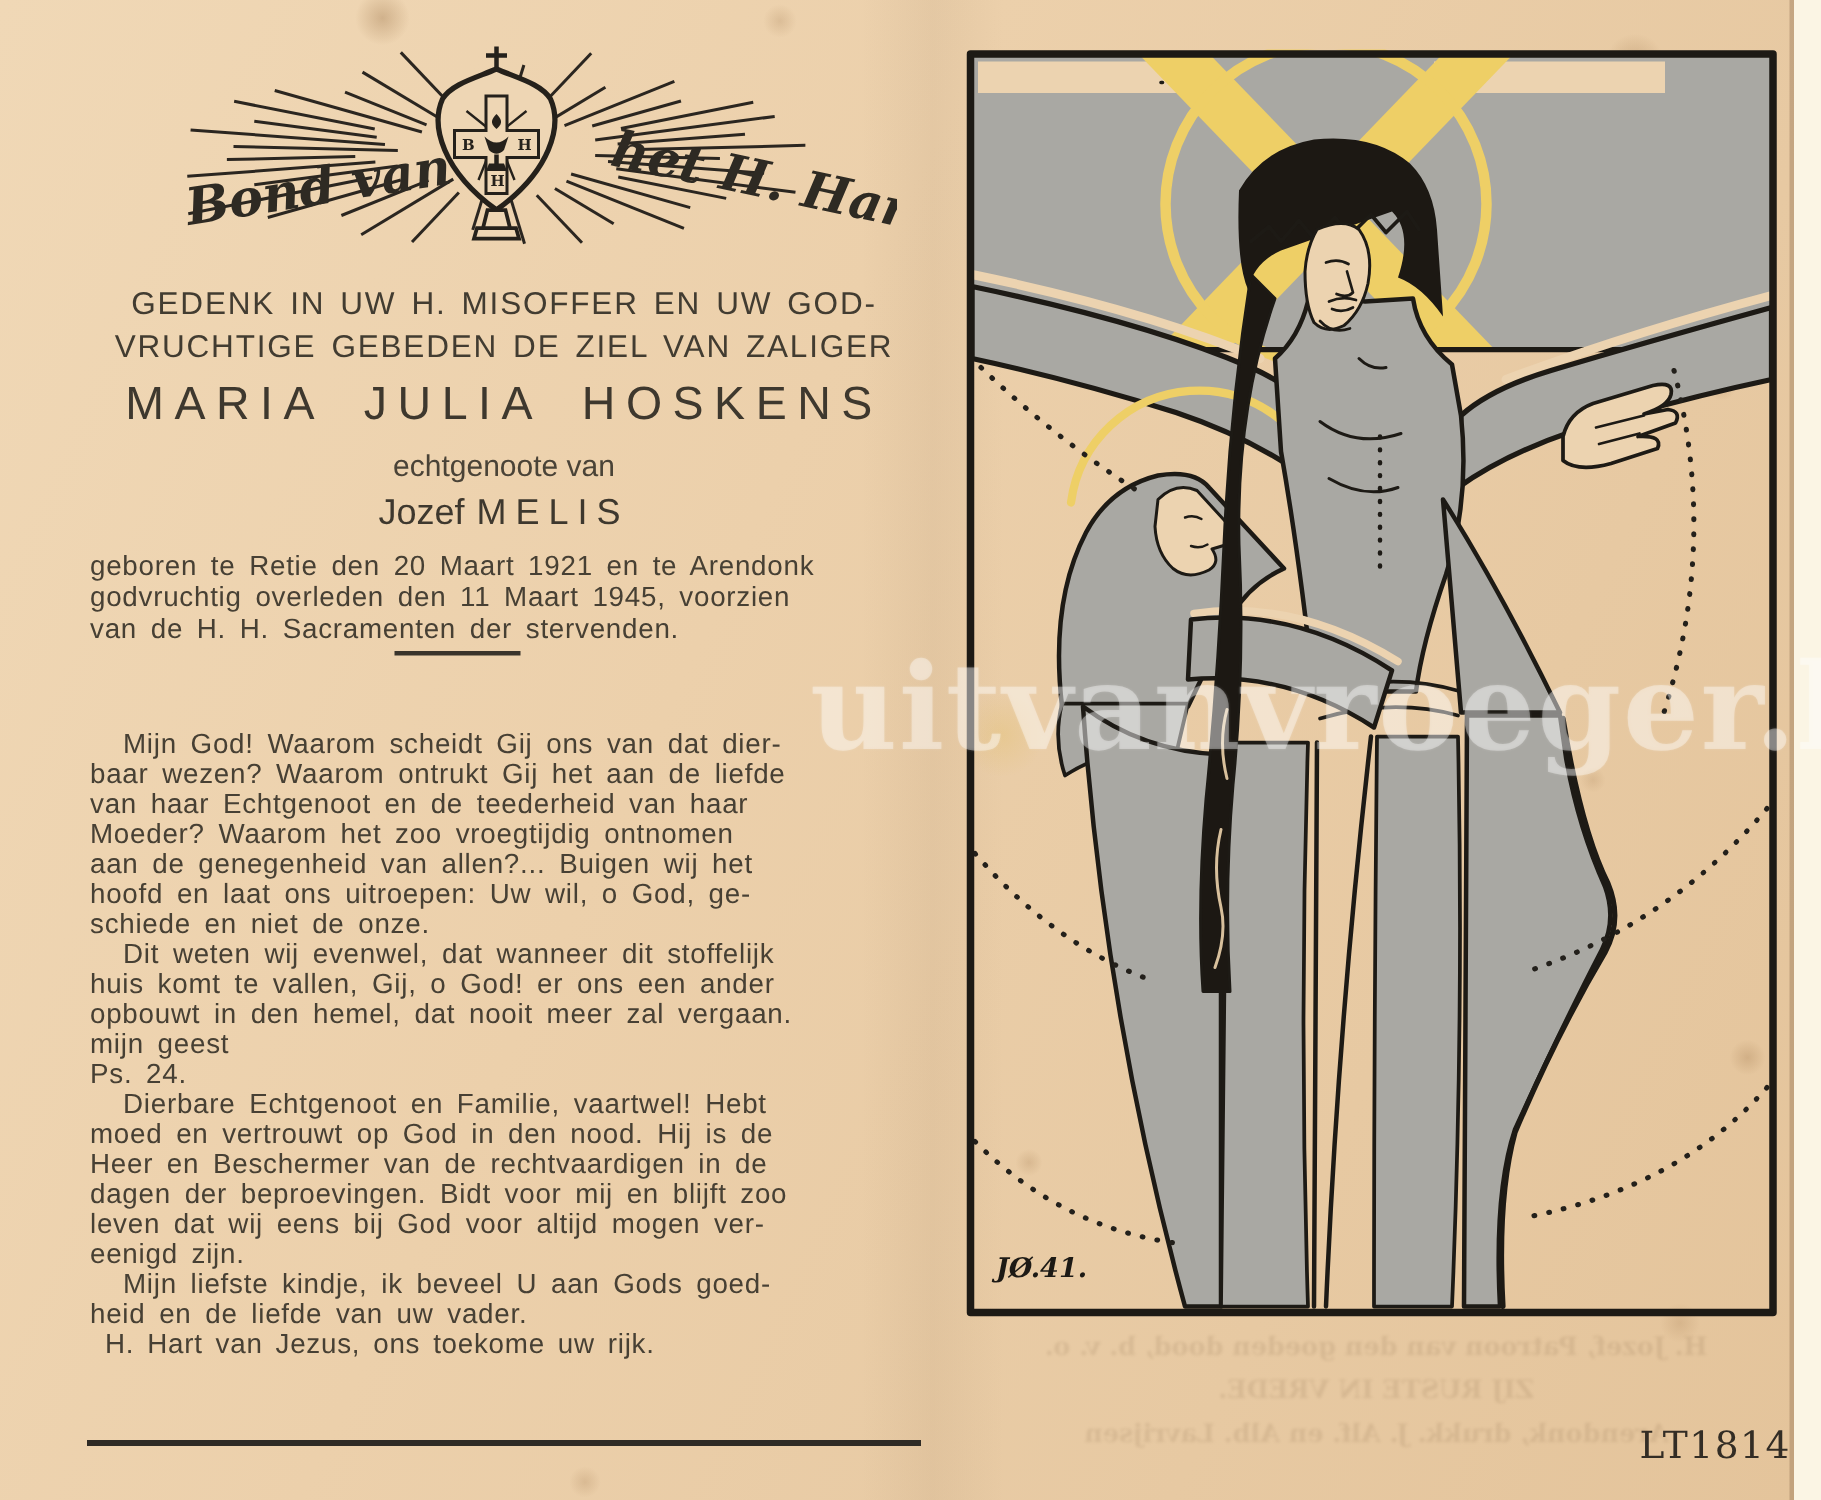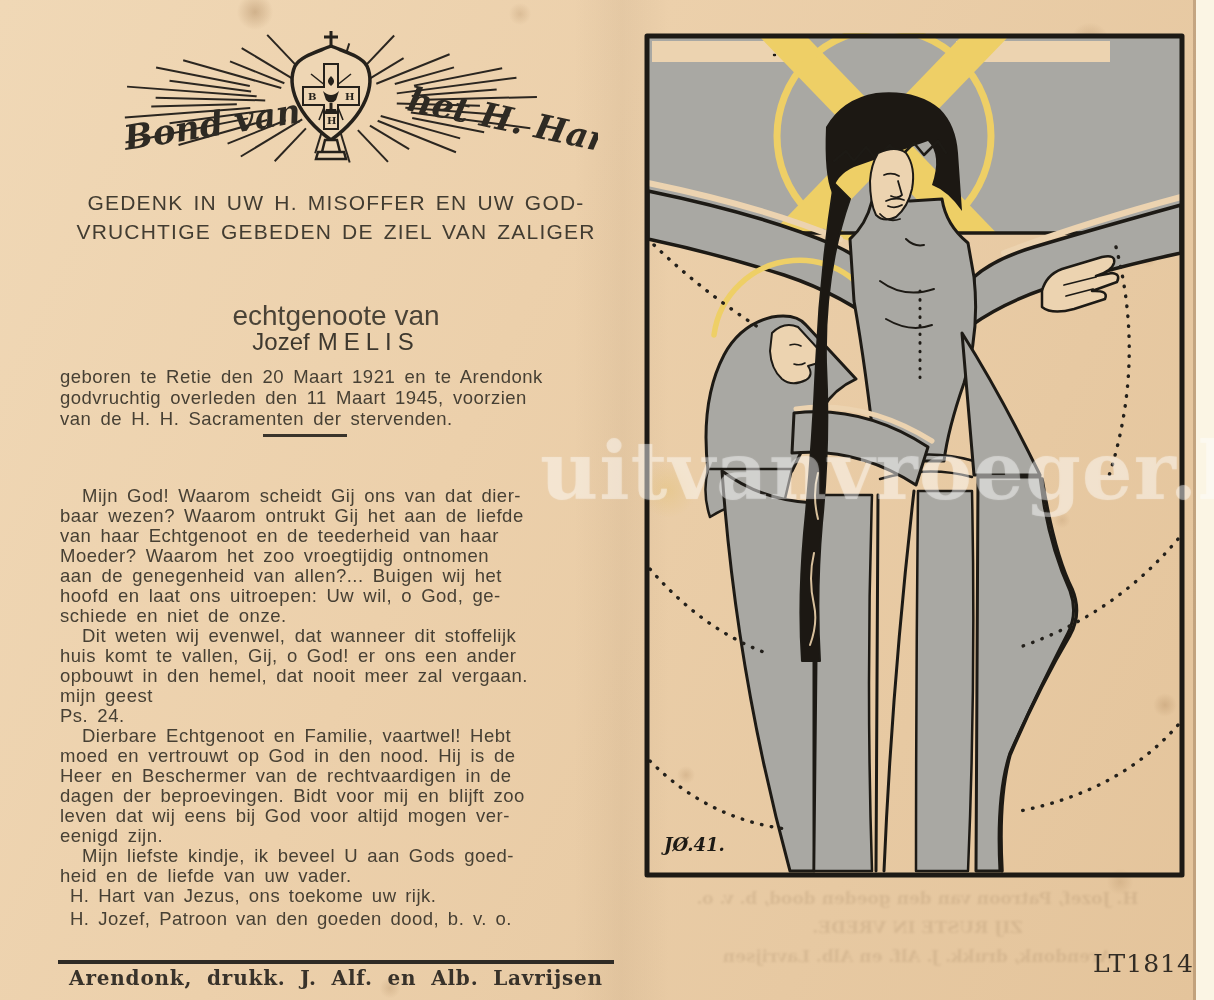--- a/index.html
+++ b/index.html
@@ -30,21 +30,21 @@
   .edge-strip{position:absolute;left:1196px;top:0;width:18px;height:1000px;background:#fbf5e4;}
   .edge-shadow{position:absolute;left:1193px;top:0;width:3px;height:1000px;background:rgba(90,60,30,.25);}
 
   
   .col{position:absolute;left:58px;top:0;width:556px;height:1000px;color:#474034;}
   .emblem{position:absolute;left:10px;top:22px;width:530px;height:158px;}
   .intro{position:absolute;left:0;top:188px;width:100%;text-align:center;
     font-size:21px;line-height:29px;letter-spacing:1.2px;word-spacing:3px;color:#423c31;white-space:pre-line;}
   .name{position:absolute;left:0;top:251px;width:100%;text-align:center;
     font-size:31px;letter-spacing:7px;word-spacing:12px;color:#3e382e;}
-  .relation{position:absolute;left:0;top:300px;width:100%;text-align:center;font-size:28px;color:#4a4337;}
+  .relation{position:absolute;left:0;top:300px;width:100%;text-align:center;font-size:20px;color:#4a4337;}
   .spouse{position:absolute;left:0;top:328px;width:100%;text-align:center;font-size:24px;color:#3e382e;}
   .spouse .last{letter-spacing:6px;margin-left:8px;text-align:right;}
   .vitals{position:absolute;left:2px;top:366px;width:540px;font-size:18.5px;line-height:21px;
     letter-spacing:.5px;word-spacing:3.5px;white-space:pre-line;}
   .divider{position:absolute;left:205px;top:434px;width:84px;height:3px;background:#3a342b;}
   .bodytext{position:absolute;left:2px;top:449px;width:545px;font-size:18.5px;line-height:20px;
     letter-spacing:.5px;word-spacing:3.5px;margin-top:37px;}
   .para{white-space:pre-line;text-indent:22px;margin:0;}
   .ps-row{display:flex;padding-right:6px;flex-direction:column;}
   .invocations{position:absolute;left:12px;top:884px;width:540px;font-size:18.5px;line-height:23px;
@@ -136,20 +136,21 @@
         <path d="M0,-20 C3,-17 5,-14 0,-10 C-5,-14 -3,-17 0,-20 Z"></path>
         <path d="M-8,-5 Q0,3 8,-5 L5,4 Q0,9 -5,4 Z"></path>
         <rect x="-1.5" y="7" width="3" height="7"></rect>
         <path d="M-7,18 H7 L5,13 H-5 Z"></path>
       </g>
     </g>
   </svg>
 
   <div class="intro">GEDENK IN UW H. MISOFFER EN UW GOD-
 VRUCHTIGE GEBEDEN DE ZIEL VAN ZALIGER</div>
+  <div class="name">MARIA JULIA HOSKENS</div>
   <div class="relation">echtgenoote van</div>
   <div class="spouse"><span>Jozef</span><span class="last">MELIS</span></div>
   <div class="vitals">geboren te Retie den 20 Maart 1921 en te Arendonk
 godvruchtig overleden den 11 Maart 1945, voorzien
 van de H. H. Sacramenten der stervenden.</div>
   <div class="divider"></div>
 
   <div class="bodytext">
     <p class="para">Mijn God! Waarom scheidt Gij ons van dat dier-
 baar wezen? Waarom ontrukt Gij het aan de liefde
@@ -170,25 +171,23 @@
 Heer en Beschermer van de rechtvaardigen in de
 dagen der beproevingen. Bidt voor mij en blijft zoo
 leven dat wij eens bij God voor altijd mogen ver-
 eenigd zijn.</p>
     <p class="para">Mijn liefste kindje, ik beveel U aan Gods goed-
 heid en de liefde van uw vader.</p>
   </div>
 
   <div class="invocations">
     <div>H. Hart van Jezus, ons toekome uw rijk.</div>
-    <div>H. Jozef, Patroon van den goeden dood, b. v. o.</div>
   </div>
 
   <div class="bottom-rule"></div>
-  <div class="imprint">Arendonk, drukk. J. Alf. en Alb. Lavrijsen</div>
 </div>
 
 <svg class="illustration" viewBox="0 0 541 845">
   <defs>
     <clipPath id="skyclip">
         <rect x="5" y="5" width="531" height="196"></rect>
       </clipPath>
   </defs>
   <g stroke-linejoin="round" stroke-linecap="round">
 

